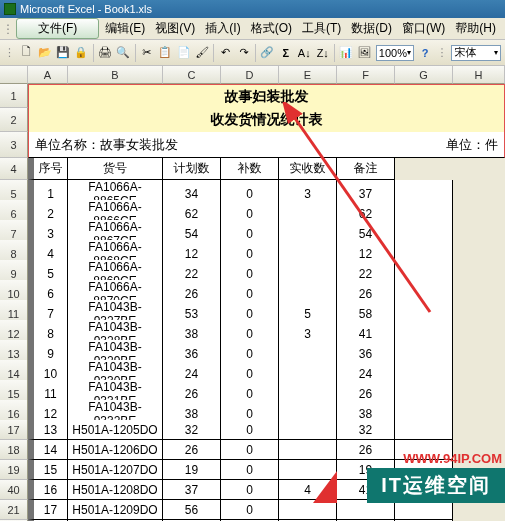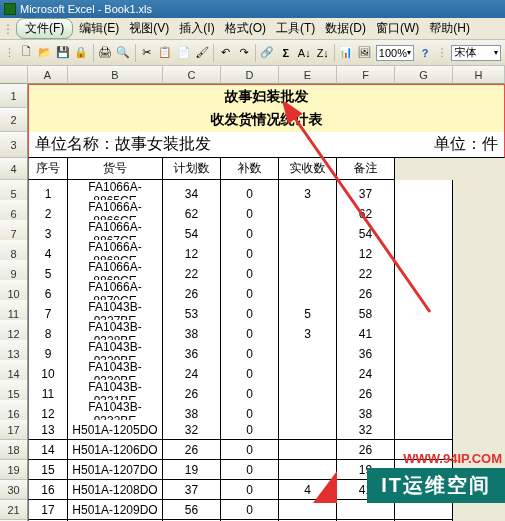--- a/index.html
+++ b/index.html
@@ -37,22 +37,22 @@
     height: 22px;
     display: flex;
     align-items: center;
     padding: 0 2px;
     font-size: 12px;
     gap: 2px;
   }
   .menu-bar .file-btn {
     background: linear-gradient(to bottom, #fefefe, #cfe4cf);
     border: 1px solid #86ac86;
-    border-radius: 8px;
-    padding: 1px 8px;
+    border-radius: 3px;
+    padding: 1px 21px;
     cursor: pointer;
   }
   .menu-bar .menu-item {
     padding: 2px 4px;
     cursor: pointer;
   }
 
   
   .toolbar {
     background: linear-gradient(to bottom, #f5f3e9, #e3dfc9);
@@ -139,39 +139,39 @@
     border-bottom: none;
   }
 
   .unit-row { height: 26px; }
   .unit-block {
     grid-column: 2 / span 8;
     border: 1px solid #e05050;
     border-top: none;
     border-bottom: 1px solid #000;
     background: #fff;
-    font-size: 16px;
+    font-size: 13px;
     display:flex; align-items:center; justify-content:space-between;
     padding: 0 6px;
   }
 
   .table-header-row { height: 22px; }
   .th-cell, .td-cell {
     border-right: 1px solid #000;
     border-bottom: 1px solid #000;
     background: #fff;
     text-align: center;
     font-size: 12px;
     display:flex; align-items:center; justify-content:center;
   }
   .th-cell { font-weight: normal; }
   .td-left { justify-content: center; }
   .data-row { height: 20px; }
 
-  .left-border { border-left: 1px solid #737373; }
+  .left-border { border-left: 6px solid #737373; }
 
   
   .arrow {
     position: absolute;
     pointer-events: none;
   }
 
   
   .banner {
     position: absolute;
@@ -451,21 +451,21 @@
         <div class="rowhead">19</div>
         <div class="td-cell left-border">15</div>
         <div class="td-cell td-left">H501A-1207DO</div>
         <div class="td-cell">19</div>
         <div class="td-cell">0</div>
         <div class="td-cell"></div>
         <div class="td-cell">19</div>
         <div class="td-cell"></div>
       </div>
       <div class="row data-row">
-        <div class="rowhead">30</div>
+        <div class="rowhead">40</div>
         <div class="td-cell left-border">16</div>
         <div class="td-cell td-left">H501A-1208DO</div>
         <div class="td-cell">37</div>
         <div class="td-cell">0</div>
         <div class="td-cell">4</div>
         <div class="td-cell">41</div>
         <div class="td-cell"></div>
       </div>
       <div class="row data-row">
         <div class="rowhead">21</div>

